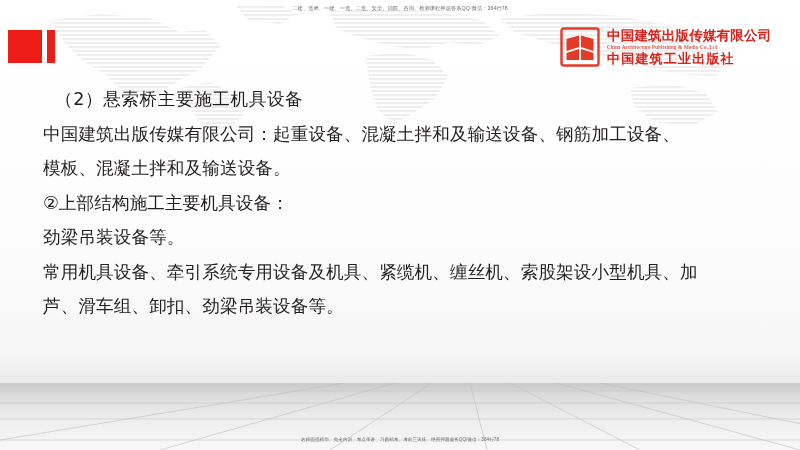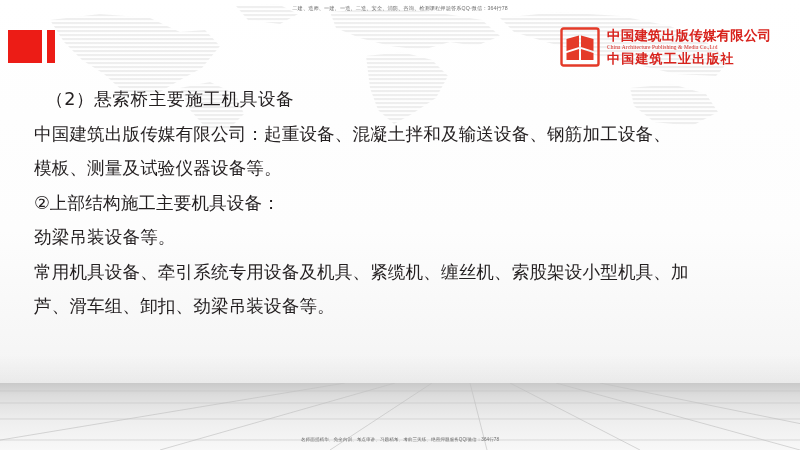--- a/index.html
+++ b/index.html
@@ -136,21 +136,21 @@
     color: #d8231d;
     font-weight: bold;
     font-family: "DejaVu Serif", serif;
     letter-spacing: 1.2px;
     white-space: nowrap;
   }
 
   
   .content {
     position: absolute;
-    left: 34px;
+    left: 43px;
     top: 82px;
     width: 746px;
   }
   .line {
     color: #231f20;
     font-size: 17.6px;
     line-height: 34.5px;
     font-family: "DejaVu Sans", sans-serif;
     letter-spacing: 0.1px;
     white-space: nowrap;
@@ -202,21 +202,21 @@
     <div class="logo-text">
       <div class="logo-cn1">中国建筑出版传媒有限公司</div>
       <div class="logo-en">China Architecture Publishing &amp; Media Co.,Ltd</div>
       <div class="logo-cn2">中国建筑工业出版社</div>
     </div>
   </div>
 
   <div class="content">
     <div class="line title indent">（2）悬索桥主要施工机具设备</div>
     <div class="line">中国建筑出版传媒有限公司：起重设备、混凝土拌和及输送设备、钢筋加工设备、</div>
-    <div class="line">模板、测量及试验仪器设备等。</div>
+    <div class="line">模板、混凝土拌和及输送设备。</div>
     <div class="line">②上部结构施工主要机具设备：</div>
     <div class="line">劲梁吊装设备等。</div>
     <div class="line">常用机具设备、牵引系统专用设备及机具、紧缆机、缠丝机、索股架设小型机具、加</div>
     <div class="line">芦、滑车组、卸扣、劲梁吊装设备等。</div>
   </div>
 
   <div class="ceiling-shadow"></div>
   <div class="floor-edge"></div>
   <div class="floor">
     <svg viewBox="0 0 800 67" preserveAspectRatio="none">

